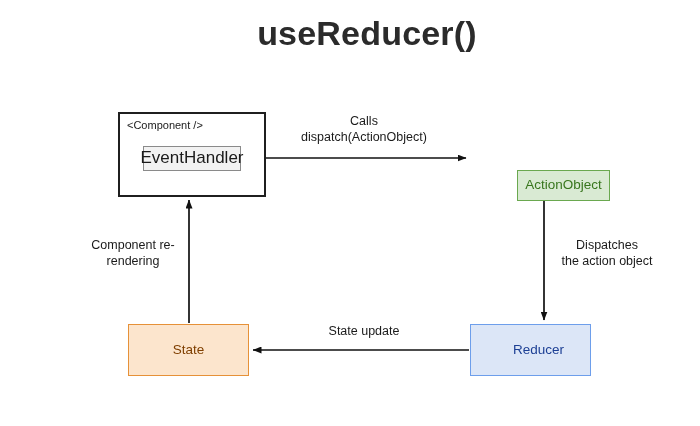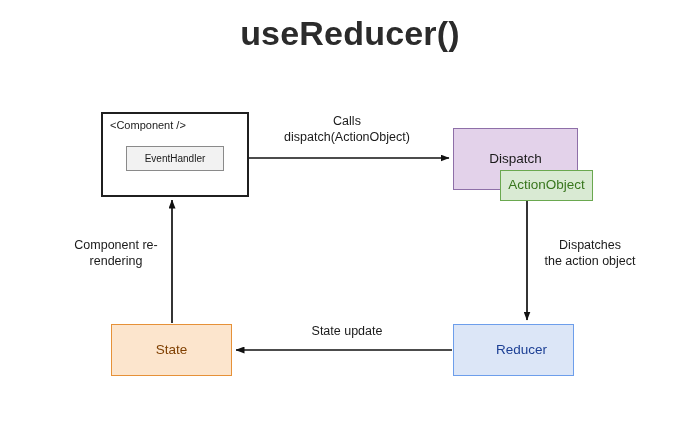--- a/index.html
+++ b/index.html
@@ -13,21 +13,21 @@
     height: 426px;
     position: relative;
     overflow: hidden;
     font-family: "Liberation Sans", sans-serif;
     color: #1a1a1a;
     -webkit-font-smoothing: antialiased;
   }
 
   #diagram-root {
     position: absolute;
-    left: 0; top: 0;
+    left: 17px; top: 0;
     width: 652px;
     height: 426px;
   }
 
   
   #page-title {
     position: absolute;
     left: 0;
     top: 14px;
     width: 700px;
@@ -81,21 +81,21 @@
     left: 23px;
     top: 32px;
     width: 98px;
     height: 25px;
     box-sizing: border-box;
     border: 1.5px solid #8a8a8a;
     background: #f2f2f2;
     display: flex;
     align-items: center;
     justify-content: center;
-    font-size: 10px;
+    font-size: 17px;
     color: #1a1a1a;
     white-space: nowrap;
   }
 
   
   #node-dispatch {
     left: 453px;
     top: 128px;
     width: 125px;
     height: 62px;
@@ -200,23 +200,20 @@
     </g>
   </svg>
 
   <div class="node" id="node-component">
     <span id="component-label">&lt;Component /&gt;</span>
     <div id="node-eventhandler">
       <span>EventHandler</span>
     </div>
   </div>
 
-  <div class="node" id="node-dispatch">
-    <span>Dispatch</span>
-  </div>
 
   <div class="node" id="node-actionobject">
     <span>ActionObject</span>
   </div>
 
   <div class="node" id="node-state">
     <span>State</span>
   </div>
 
   <div class="node" id="node-reducer">

